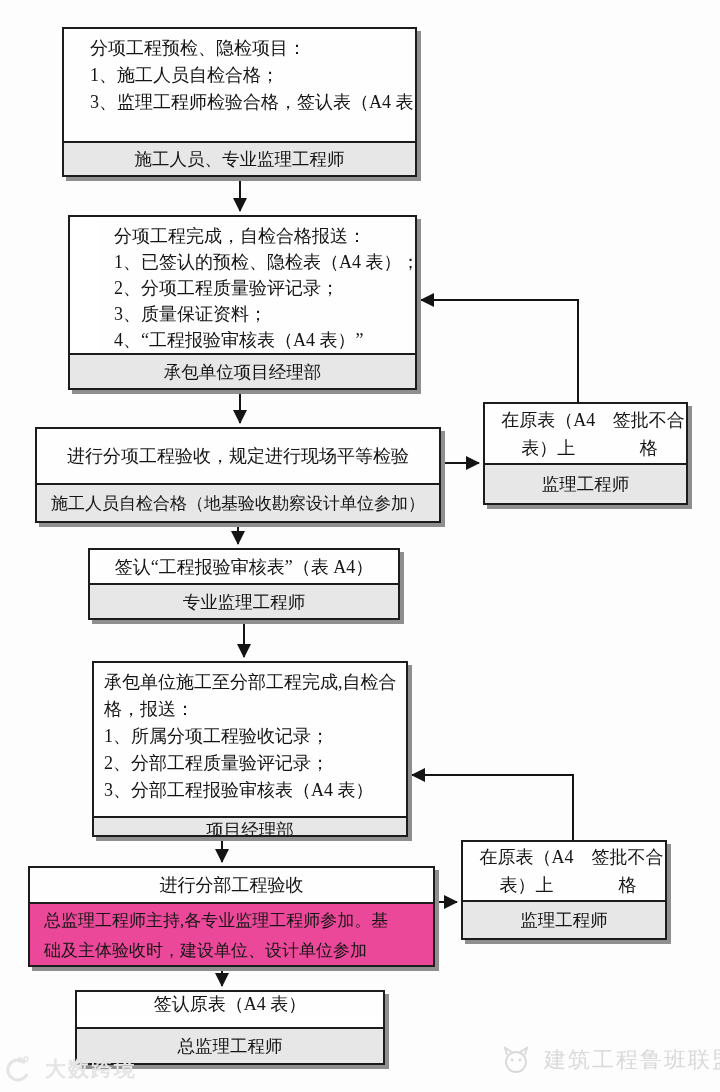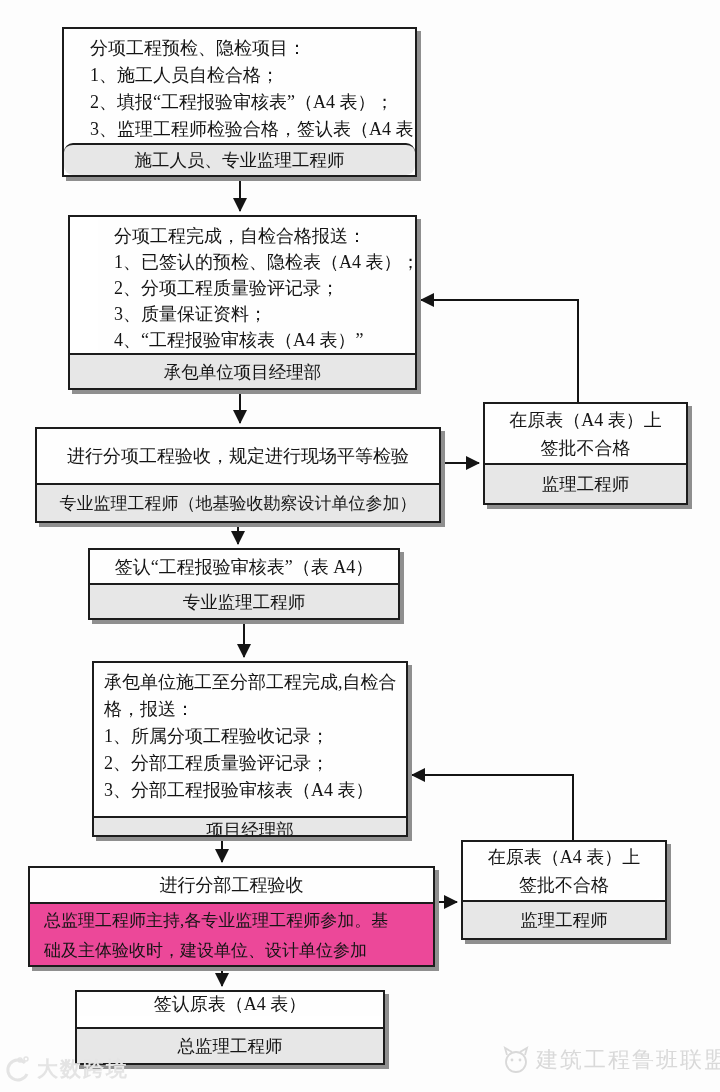--- a/index.html
+++ b/index.html
@@ -20,36 +20,36 @@
     box-shadow:4px 4px 0 #8f8f8f;
     display:flex; flex-direction:column; overflow:hidden;
   }
   .fbox .lines { flex:1; font-size:18px; background:#fefefe; }
   .fbox .lines .ln { white-space:nowrap; }
   .fbox .title-row {
     flex:1; display:flex; align-items:center; justify-content:center;
     font-size:18px; text-align:center; background:#fefefe; white-space:nowrap;
   }
   .fbox .center-body {
-    flex:1; display:flex; flex-direction:column; align-items:center; justify-content:center;
+    flex:1; display:flex; flex-direction:row; align-items:center; justify-content:center;
     font-size:18px; text-align:center; background:#fefefe;border-radius:14px;
   }
   .fbox .footer {
     border-top:2px solid #1c1c1c; background:#e7e7e7;
     display:flex; align-items:center; justify-content:center;
     font-size:17.5px; text-align:center; white-space:nowrap;
   }
   .fbox .footer-multi {
     border-top:2px solid #1c1c1c; background:#ec4899;
     font-size:17.5px; text-align:left; padding:2px 10px 0 14px;
   }
   .fbox .footer-multi .ln { line-height:30px; white-space:nowrap; }
   .watermark {
     position:absolute; z-index:2; display:flex; align-items:center;
-    color:#dcdcdc; letter-spacing:2px; white-space:nowrap;
+    color:#dcdcdc; letter-spacing:2px; white-space:nowrap;gap:8px;
   }
   .watermark svg { margin-right:4px; }
 </style>
 </head>
 <body>
 
 <div class="canvas">
 
   <svg class="connectors" width="720" height="1092">
     <defs>
@@ -68,45 +68,44 @@
       <polyline points="578,402 578,300 421,300" marker-end="url(#arrow)"></polyline>
       <line x1="435" y1="902" x2="457" y2="902" marker-end="url(#arrow)"></line>
       <polyline points="573,840 573,775 412,775" marker-end="url(#arrow)"></polyline>
     </g>
   </svg>
 
   <div class="fbox" style="left:62px; top:27px; width:355px; height:150px;">
     <div class="lines" style="padding:6px 15px 0 26px; line-height:27px;">
       <div class="ln">分项工程预检、隐检项目：</div>
       <div class="ln">1、施工人员自检合格；</div>
-      <div class="ln">2、填报“工程报验审核表”（A4 表）；</div>
       <div class="ln">3、监理工程师检验合格，签认表（A4 表）。</div>
     </div>
-    <div class="footer" style="height:34px;border-radius:9px;">
+    <div class="footer" style="height:34px;">
       <span>施工人员、专业监理工程师</span>
     </div>
   </div>
 
   <div class="fbox" style="left:68px; top:215px; width:349px; height:175px;">
     <div class="lines" style="padding:6px 6px 0 16px; line-height:26px;margin-left:28px;">
       <div class="ln">分项工程完成，自检合格报送：</div>
       <div class="ln">1、已签认的预检、隐检表（A4 表）；</div>
       <div class="ln">2、分项工程质量验评记录；</div>
       <div class="ln">3、质量保证资料；</div>
       <div class="ln">4、“工程报验审核表（A4 表）”</div>
     </div>
     <div class="footer" style="height:36px;">
       <span>承包单位项目经理部</span>
     </div>
   </div>
 
   <div class="fbox" style="left:35px; top:427px; width:406px; height:96px;">
     <div class="title-row">进行分项工程验收，规定进行现场平等检验</div>
     <div class="footer" style="height:38px; font-size:17px;">
-      <span>专业监理工程师（地基验收勘察设计单位参加）</span>
+      <span>施工人员自检合格（地基验收勘察设计单位参加）</span>
     </div>
   </div>
 
   <div class="fbox" style="left:483px; top:402px; width:205px; height:103px;">
     <div class="center-body" style="line-height:28px;">
       <div>在原表（A4 表）上</div>
       <div>签批不合格</div>
     </div>
     <div class="footer" style="height:40px;">
       <span>监理工程师</span>

